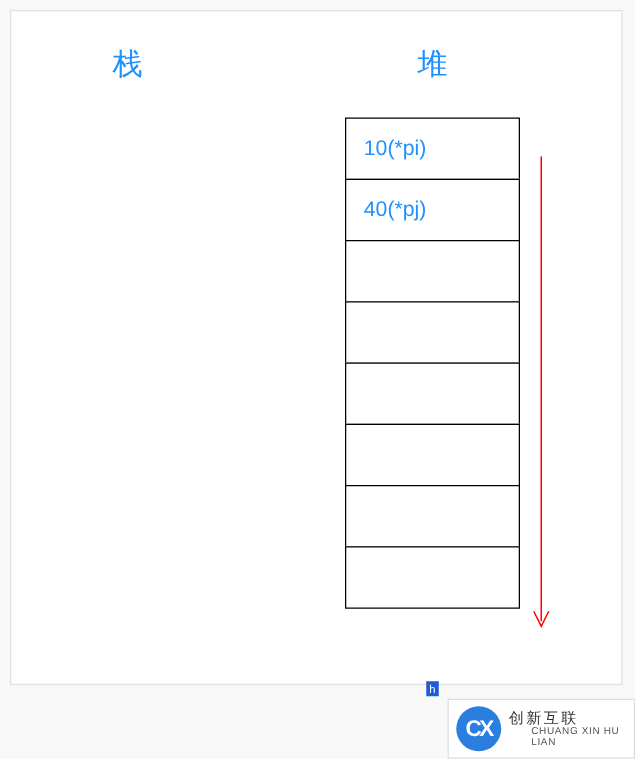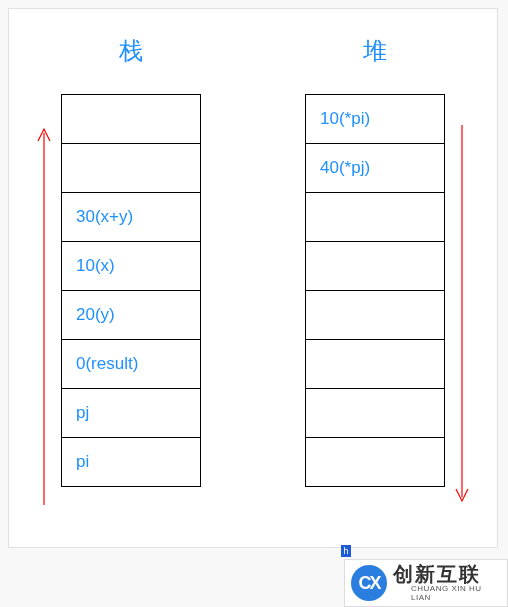--- a/index.html
+++ b/index.html
@@ -60,74 +60,58 @@
     width: 18px;
   }
   .arrow svg { display: block; }
   .stack-arrow { left: -26px; top: 30px; height: 380px; }
   .heap-arrow  { right:-26px; top: 30px; height: 380px; }
 
   .brand {
     position: absolute;
     right: 0;
     bottom: 0;
-    width: 164px;
+    width: 150px;
     height: 48px;
     background: #fff;
     border: 1px solid #ddd;
     display: flex;
     align-items: center;
     gap: 6px;
     padding: 4px 6px;
   }
   .brand-logo {
     width: 36px; height: 36px;
     border-radius: 50%;
     background: #2a7ee0;
     display:flex; align-items:center; justify-content:center;
     color:#fff; font-size:18px; font-weight:bold;
     letter-spacing:-2px;
     flex-shrink:0;
   }
   .brand-text { display:flex; flex-direction:column; line-height:1.1; }
-  .brand-cn { font-size:20px; font-weight:bold; color:#333; letter-spacing:2px;}
+  .brand-cn { font-size:12px; font-weight:normal; color:#333; letter-spacing:2px;}
   .brand-en { font-size:8px; color:#555; letter-spacing:0.5px;margin-left:18px;}
   .small-marker {
     position:absolute;
     bottom:50px; left:341px;
     width:10px; height:12px;
     background:#1e5bd6;
     color:#fff; font-size:9px;
     display:flex; align-items:center; justify-content:center;
   }
 </style>
 </head>
 <body>
 
 <div class="page">
   <div class="columns">
 
     <div class="col">
       <div class="col-title">栈</div>
-      <div class="cells">
-        <div class="arrow stack-arrow">
-          <svg width="18" height="380">
-            <line x1="9" y1="8" x2="9" y2="380" stroke="#ff0000" stroke-width="1.2"></line>
-            <polyline points="3,16 9,4 15,16" fill="none" stroke="#ff0000" stroke-width="1.2"></polyline>
-          </svg>
-        </div>
-        <div class="cell"></div>
-        <div class="cell"></div>
-        <div class="cell">30(x+y)</div>
-        <div class="cell">10(x)</div>
-        <div class="cell">20(y)</div>
-        <div class="cell">0(result)</div>
-        <div class="cell">pj</div>
-        <div class="cell">pi</div>
-      </div>
     </div>
 
     <div class="col">
       <div class="col-title">堆</div>
       <div class="cells">
         <div class="arrow heap-arrow">
           <svg width="18" height="380">
             <line x1="9" y1="0" x2="9" y2="372" stroke="#ff0000" stroke-width="1.2"></line>
             <polyline points="3,364 9,376 15,364" fill="none" stroke="#ff0000" stroke-width="1.2"></polyline>
           </svg>

